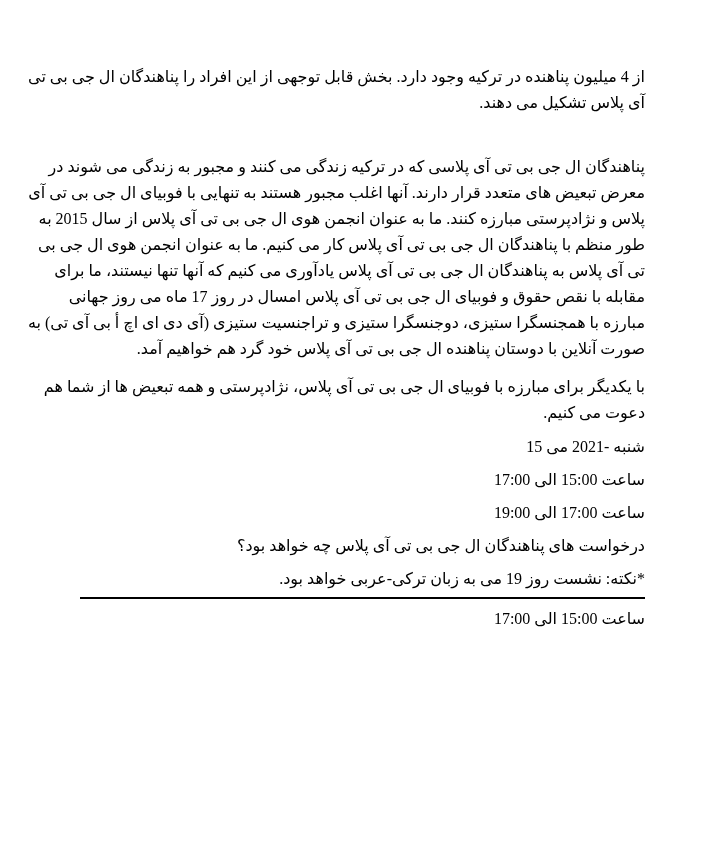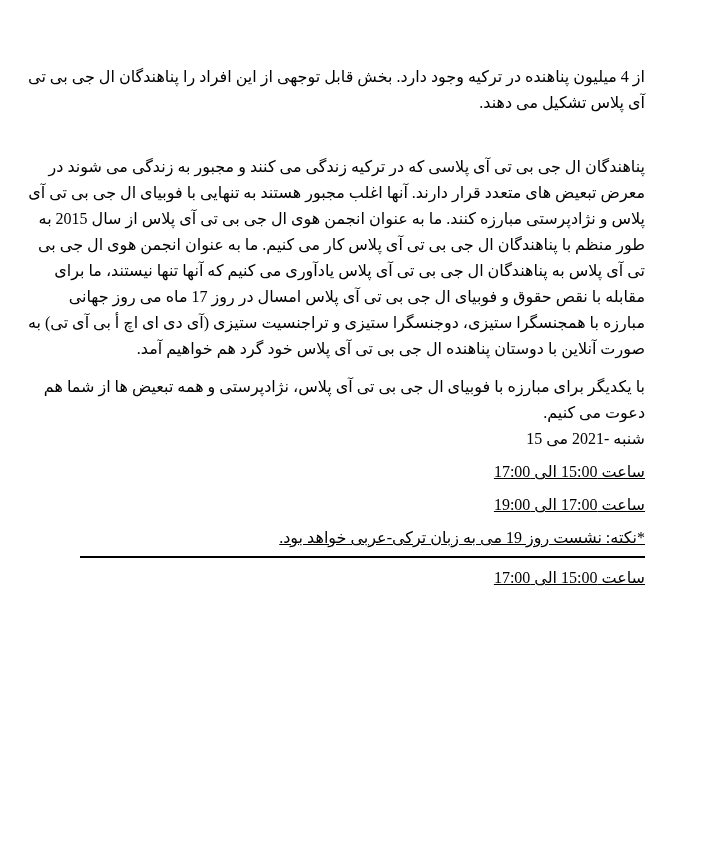--- a/index.html
+++ b/index.html
@@ -26,22 +26,22 @@
     padding: 64px 73px 0 25px;
   }
   .para, .line {
     margin: 0;
     padding: 0;
   }
   .p-intro      { margin: 0; }
   .p-about      { margin: 38px 0 12px 0; }
   .p-invite     { margin: 6px 0 0 0; text-align: right; }
   .p-event      { margin: 32px 0 0 0; }
-  .l-date1      { margin: 0 0 0 0; }
-  .l-item       { margin: 7px 0 0 0; text-decoration: underline; }
+  .l-date1      { margin: 8px 0 0 0; }
+  .l-item       { margin: 7px 0 0 0; }
   .divider {
     border: none;
     border-top: 2px solid #000000;
     width: 565px;
     margin: 5px 0 0 0; 
     height: 0;
   }
   .l-date2      { margin: 42px 0 0 0; }
 </style>
 </head>
@@ -56,20 +56,21 @@
   <p class="para p-invite">با یکدیگر برای مبارزه با فوبیای ال جی بی تی آی پلاس، نژادپرستی و  همه تبعیض ها از شما هم دعوت می کنیم.</p>
 
 
   <p class="line l-date1">شنبه -2021 می 15</p>
 
   <p class="line l-item">ساعت 15:00 الی 17:00</p>
 
 
   <p class="line l-item">ساعت 17:00 الی 19:00</p>
 
+  <p class="line l-item">درخواست های پناهندگان ال جی بی تی آی پلاس چه خواهد بود؟</p>
 
   <p class="line l-item">*نکته: نشست روز 19 می به زبان ترکی-عربی خواهد بود.</p>
 
   <div class="divider"></div>
 
 
   <p class="line l-item">ساعت 15:00 الی 17:00</p>
 
 </div>
 

